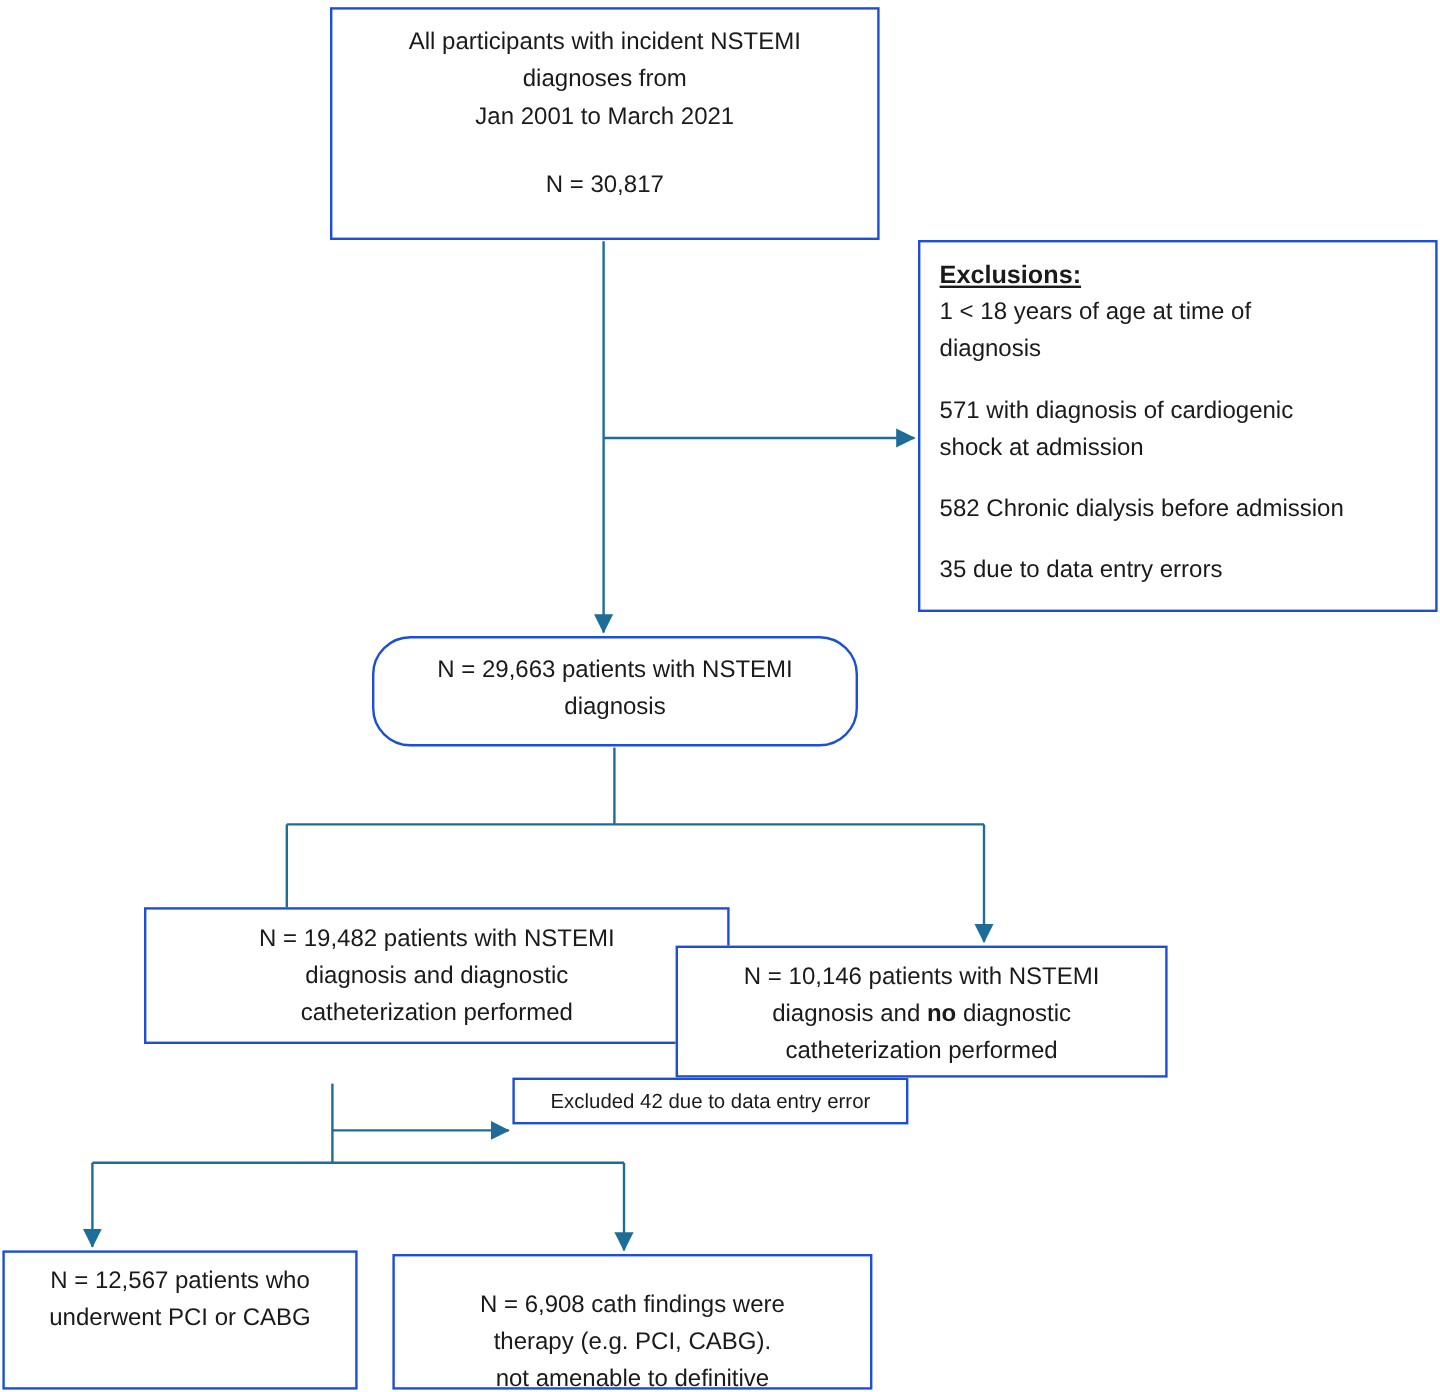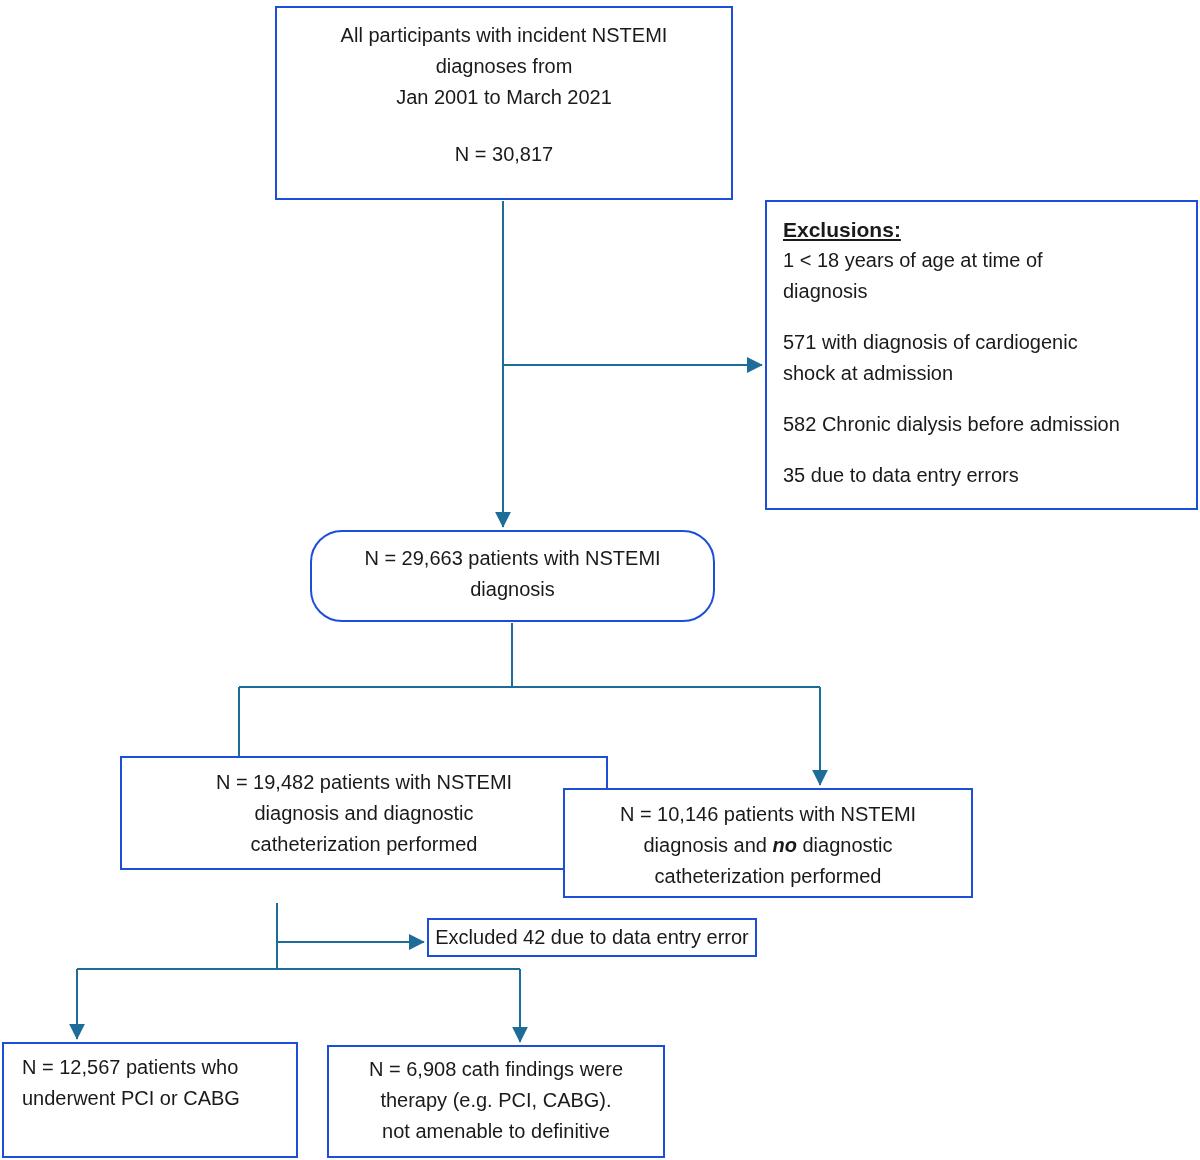--- a/index.html
+++ b/index.html
@@ -30,28 +30,28 @@
   }
   #box-exclusions .heading{
     font-weight:bold;text-decoration:underline;
     font-size:21px;margin-bottom:0;
   }
   #box-exclusions .item{margin-bottom:20px;}
   #box-exclusions .item:last-child{margin-bottom:12px;}
   #box-nstemi{left:310px;top:530px;width:405px;height:92px;padding-top:11px;border-radius:32px;}
   #box-cath{left:75px;top:756px;width:488px;height:114px;padding-top:9px;margin-left:45px;}
   #box-nocath{left:563px;top:788px;width:410px;height:110px;padding-top:9px;}
-  #box-nocath .bold{font-weight:bold;font-style:italic;}
+  #box-nocath .bold{font-weight:bold;}
   #box-excluded42{
-    left:427px;top:918px;width:330px;height:39px;
-    font-size:20px;
+    left:427px;top:898px;width:330px;height:39px;
+    font-size:17px;
     display:flex;align-items:center;justify-content:center;
   }
-  #box-pci{left:2px;top:1042px;width:296px;height:116px;text-align:left;padding:8px 18px;}
-  #box-notherapy{left:327px;top:1045px;width:338px;height:113px;padding-top:7px;}
+  #box-pci{left:2px;top:1042px;width:296px;height:116px;text-align:center;padding:8px 18px;}
+  #box-notherapy{left:327px;top:1045px;width:400px;height:113px;padding-top:25px;}
 </style>
 </head>
 <body>
 
 <div class="canvas">
 
   <svg class="connectors" viewBox="0 0 1200 1160" xmlns="http://www.w3.org/2000/svg">
     <defs>
       <marker id="arr" viewBox="0 0 10 10" refX="9.5" refY="5" markerWidth="8" markerHeight="8" orient="auto-start-reverse">
         <path d="M0,0 L10,5 L0,10 Z" fill="#1e6d99"></path>

